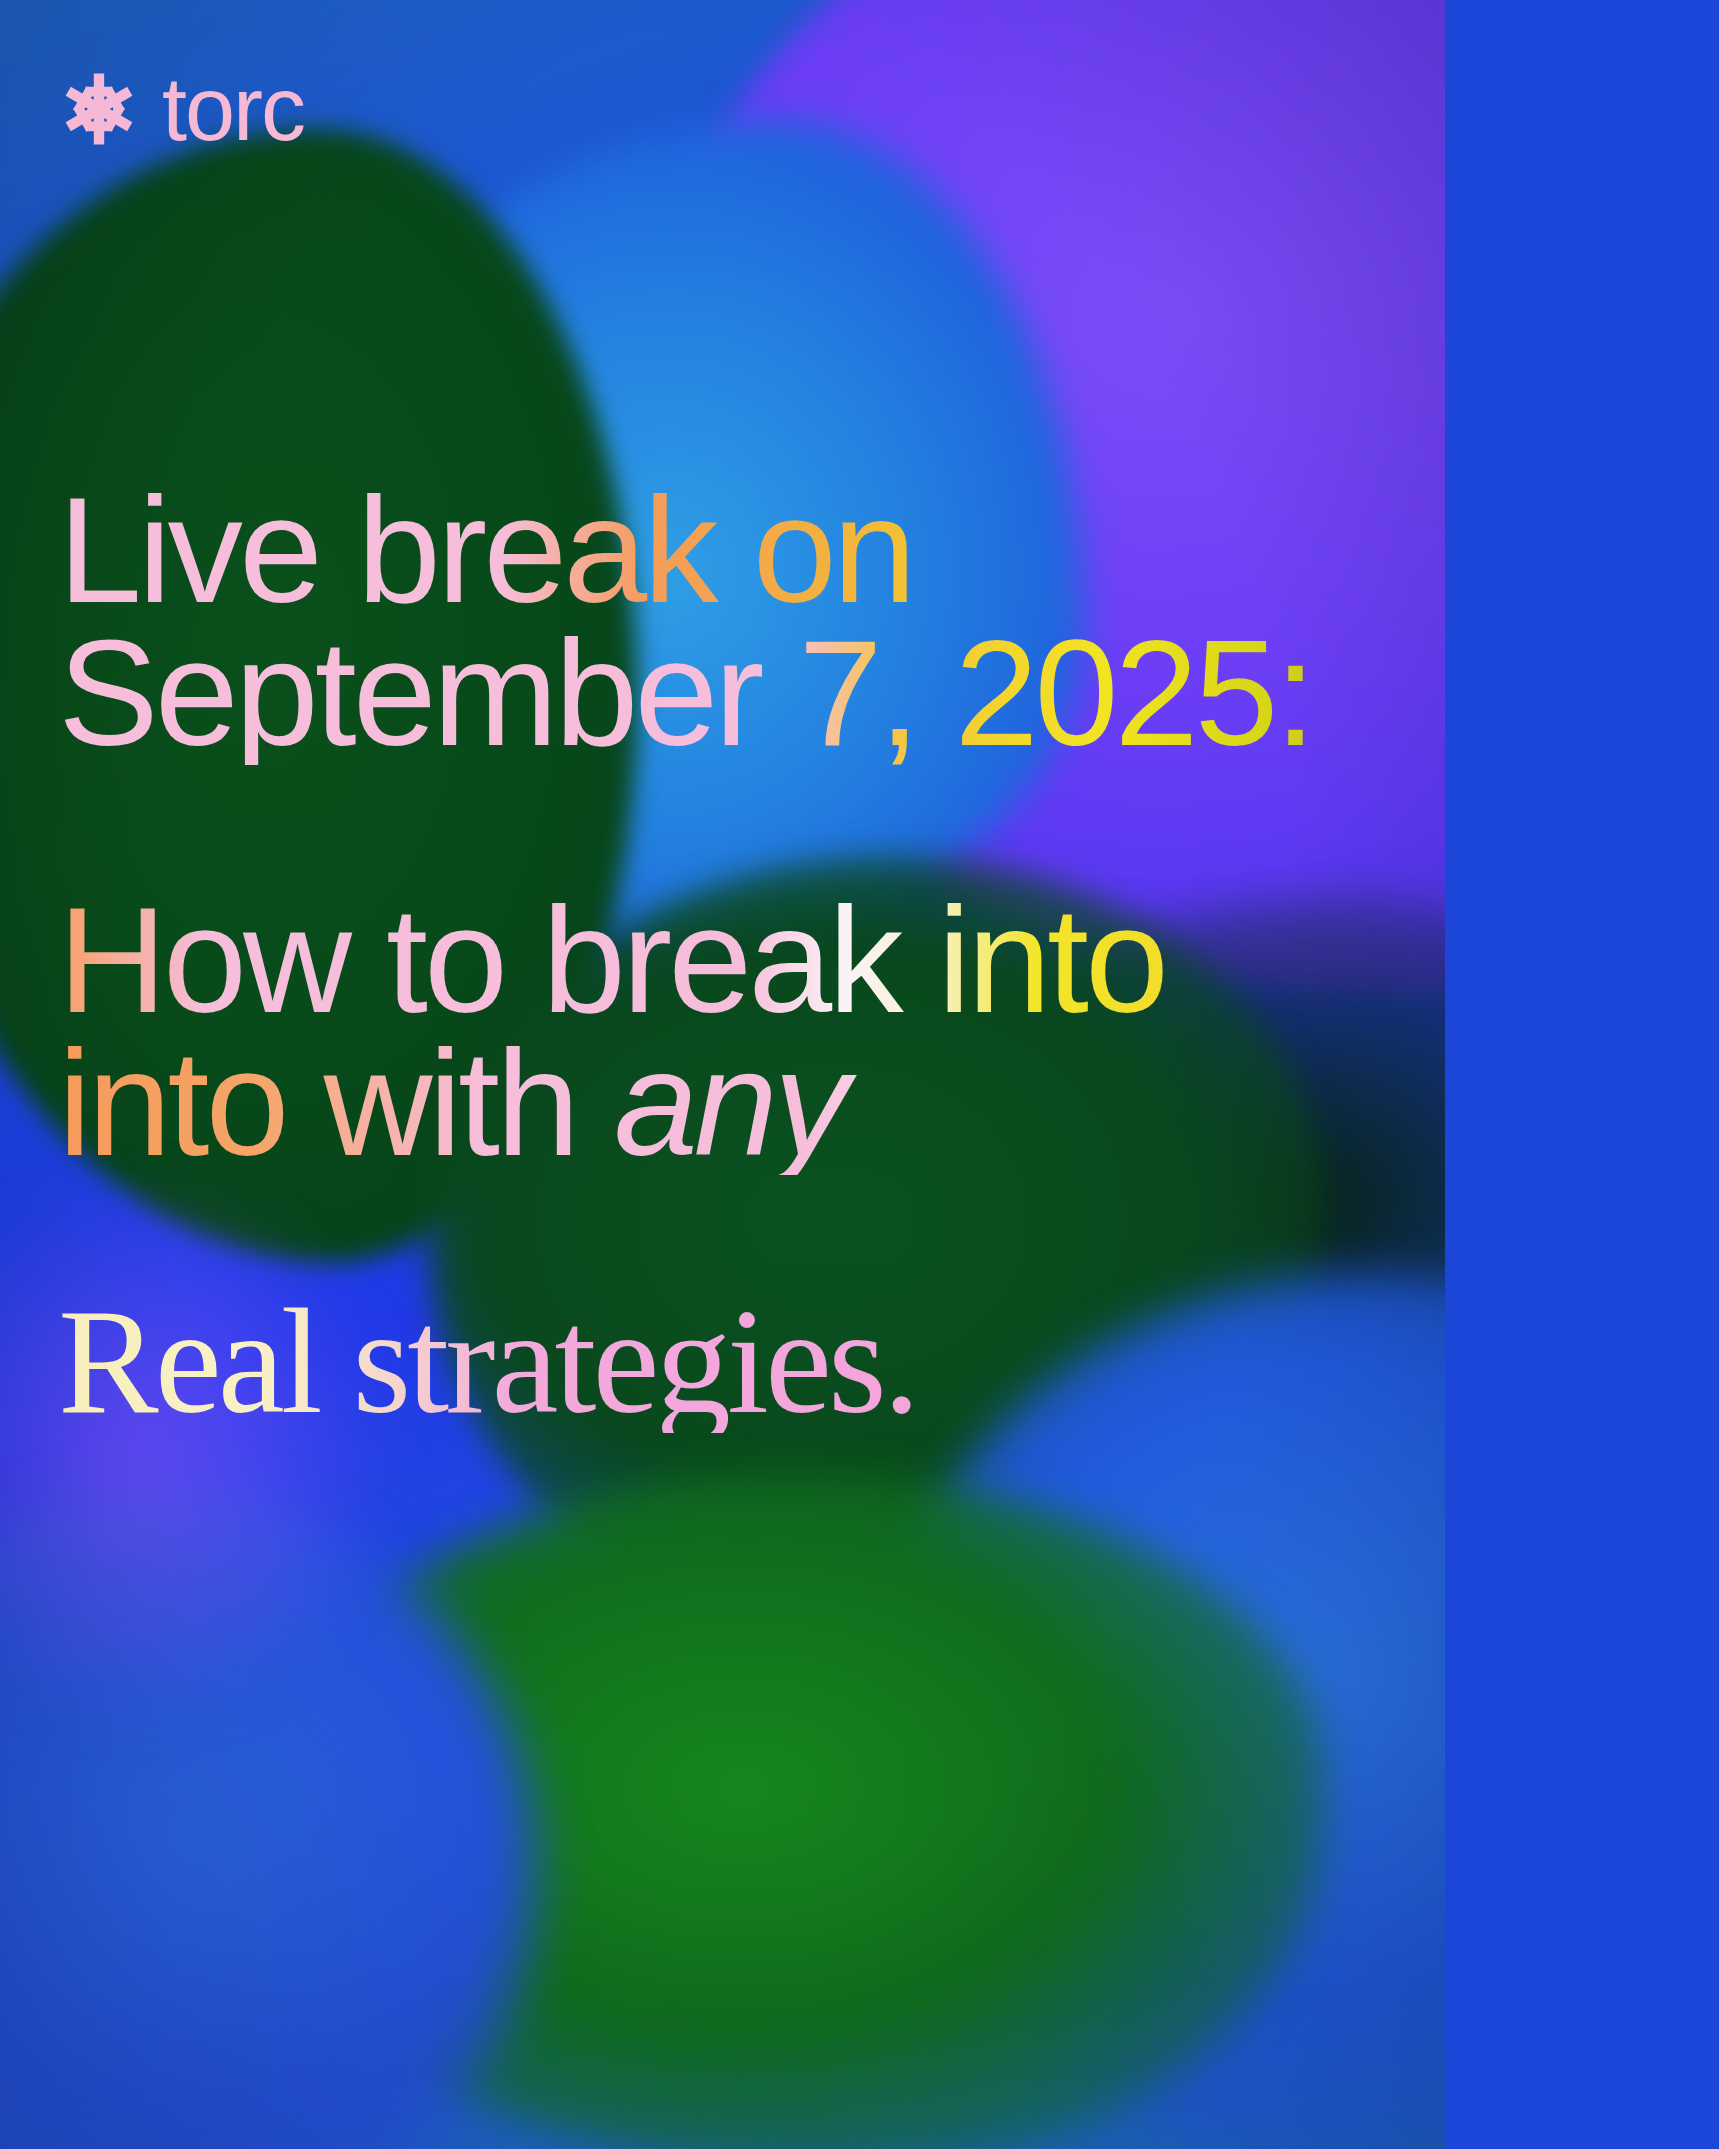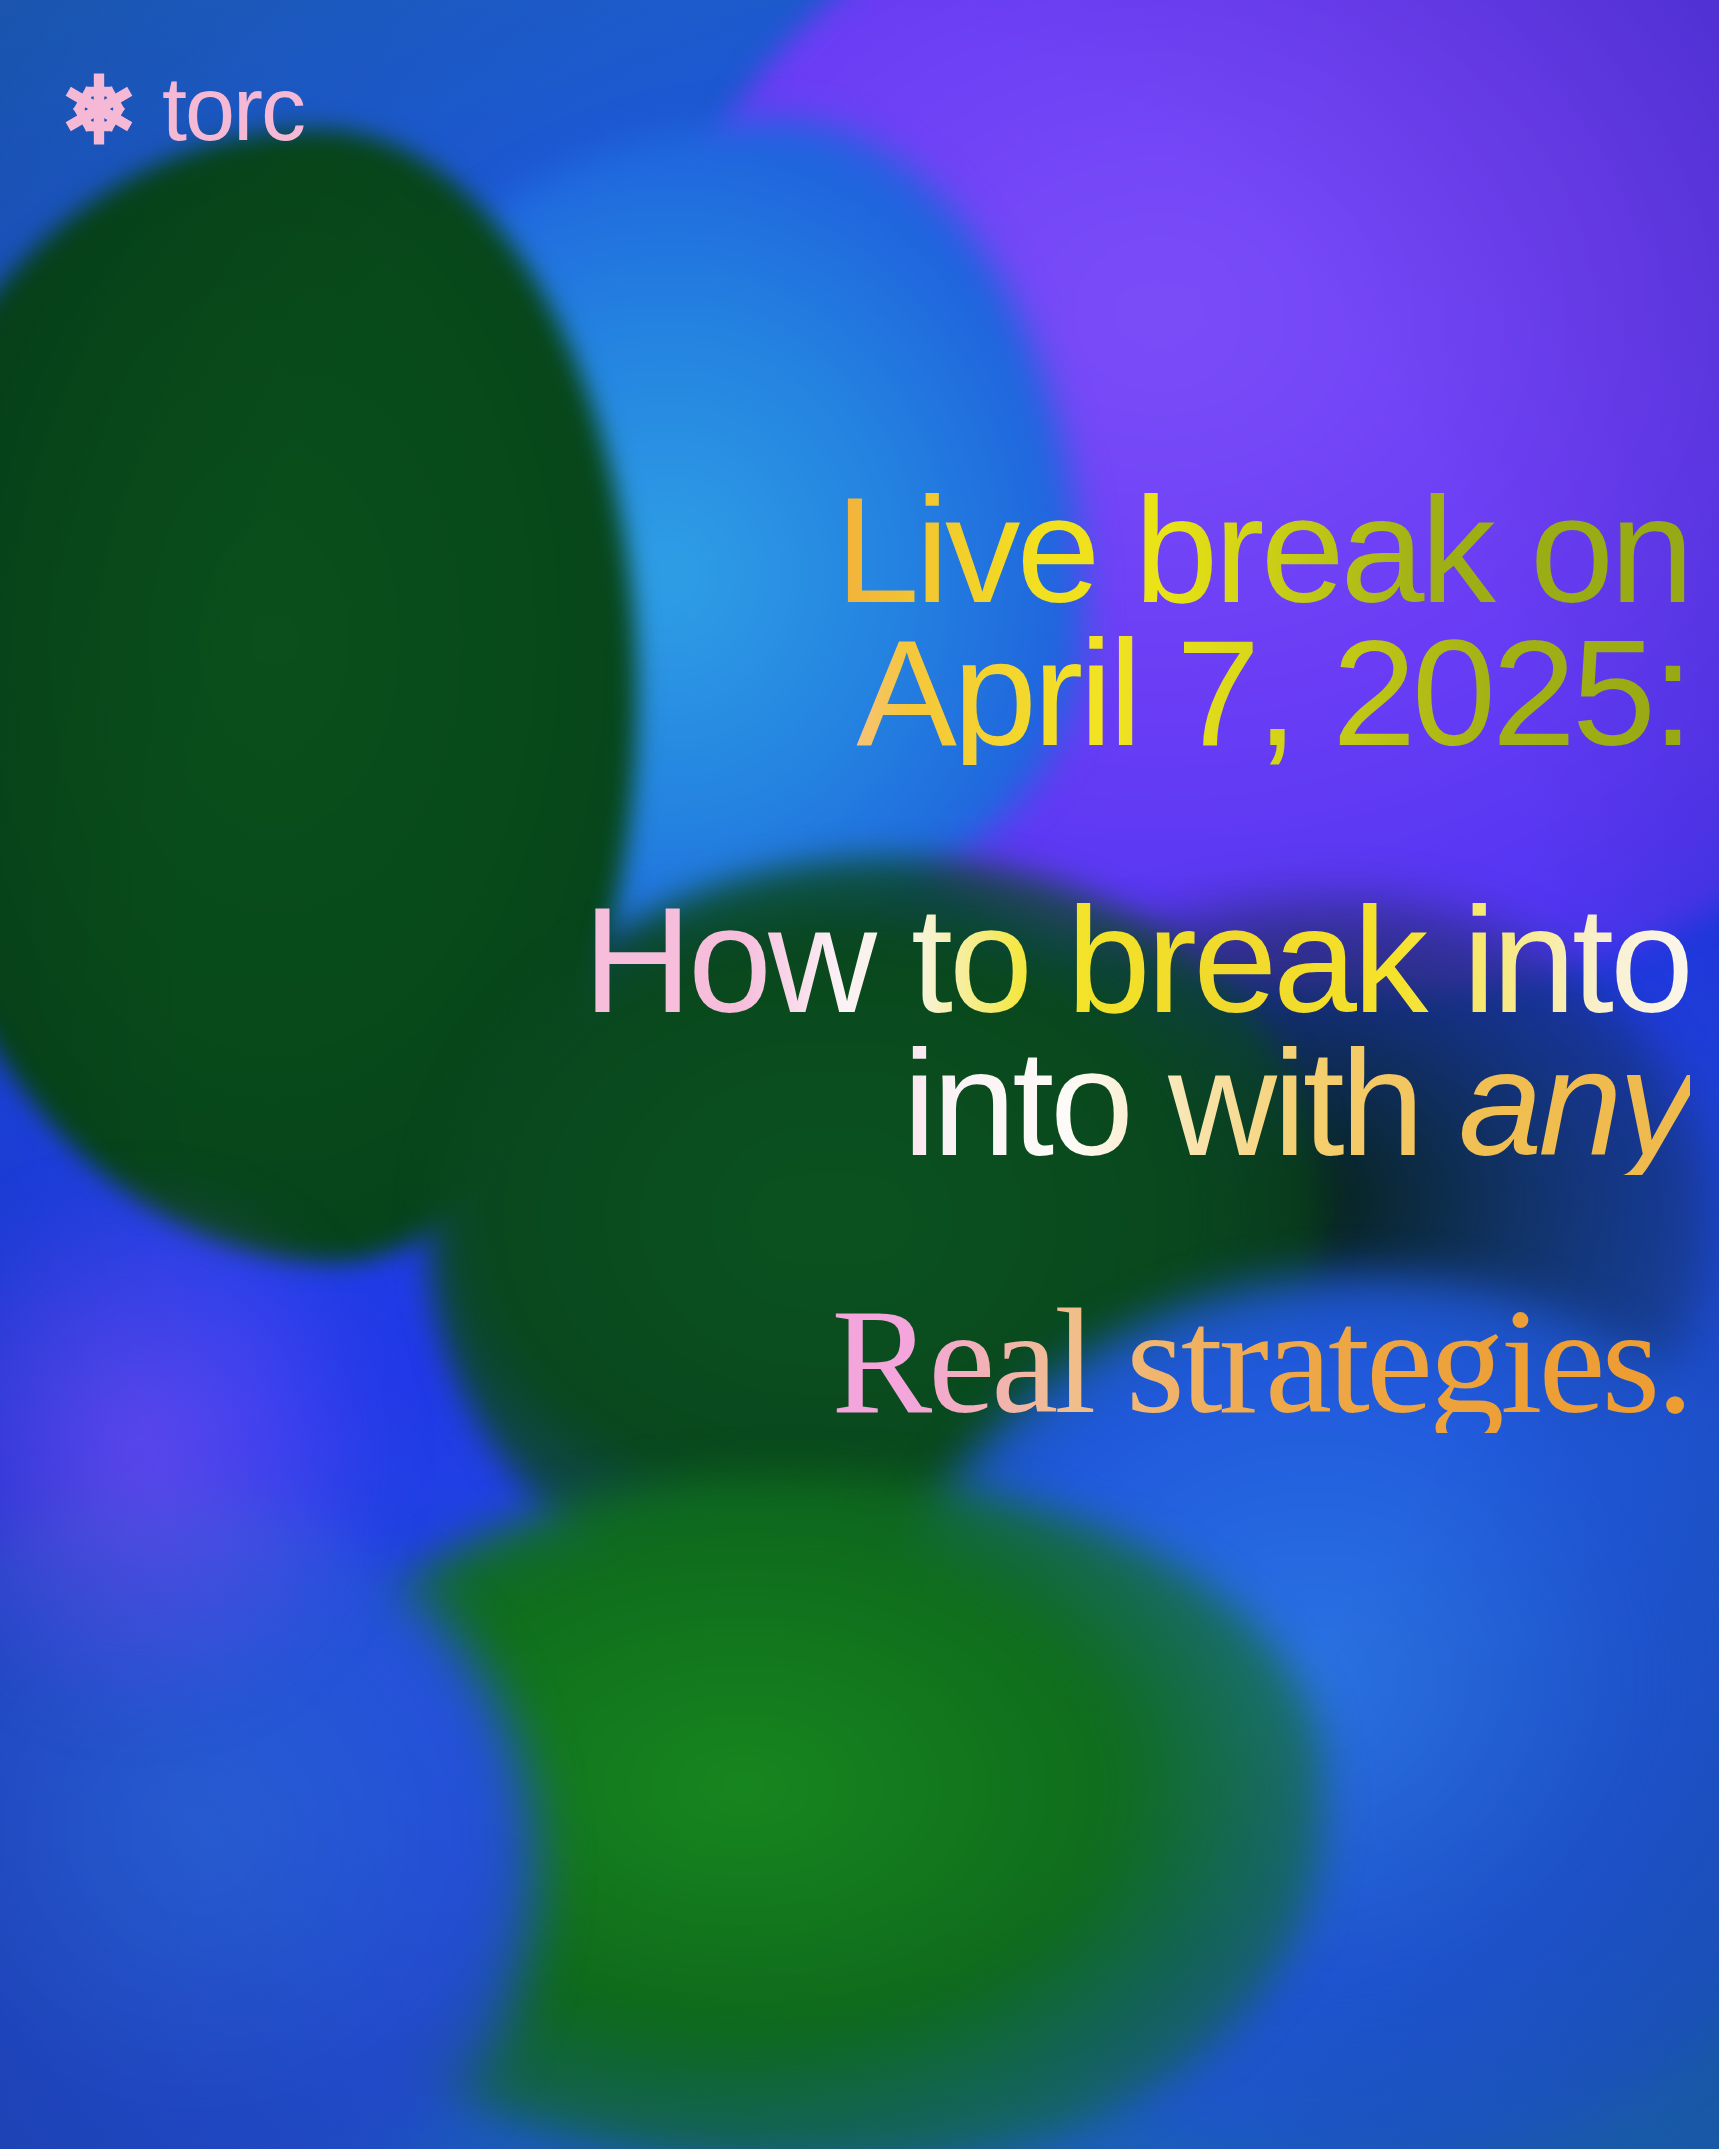--- a/index.html
+++ b/index.html
@@ -6,24 +6,23 @@
   html,body { width:1719px; height:2149px; overflow:hidden; }
   body {
     font-family:"Liberation Sans", sans-serif;
     background:#1b46d8;
     position:relative;
   }
 
   
   #poster {
     position:absolute; inset:0;
-    width:1719px; height:2149px;
+    width:1445px; height:2149px;
     overflow:hidden;
     background:#1a3fd6;
-    text-align:right;
   }
   .bg-layer { position:absolute; }
 
   
   .bg-base {
     inset:0;
     background:
       linear-gradient(160deg,#1e63c8 0%, #1a49dc 30%, #2139e8 55%, #1f5fd0 80%, #1d6bc4 100%);
   }
   
@@ -204,21 +203,21 @@
         </g>
       </svg>
     </span>
     <span id="logo-word">torc</span>
   </div>
 
   <div id="copy">
 
     <div class="block">
       <div class="line g grad-1">Live break on</div>
-      <div class="line g grad-2">April 7, 2025:</div>
+      <div class="line g grad-2">September 7, 2025:</div>
     </div>
 
     <div class="gap"></div>
 
     <div class="block">
       <div class="line g grad-3">How to break into</div>
       <div class="line g grad-4"><span>into with </span><span class="ital">any</span></div>
     </div>
 
     <div class="gap-sm"></div>

